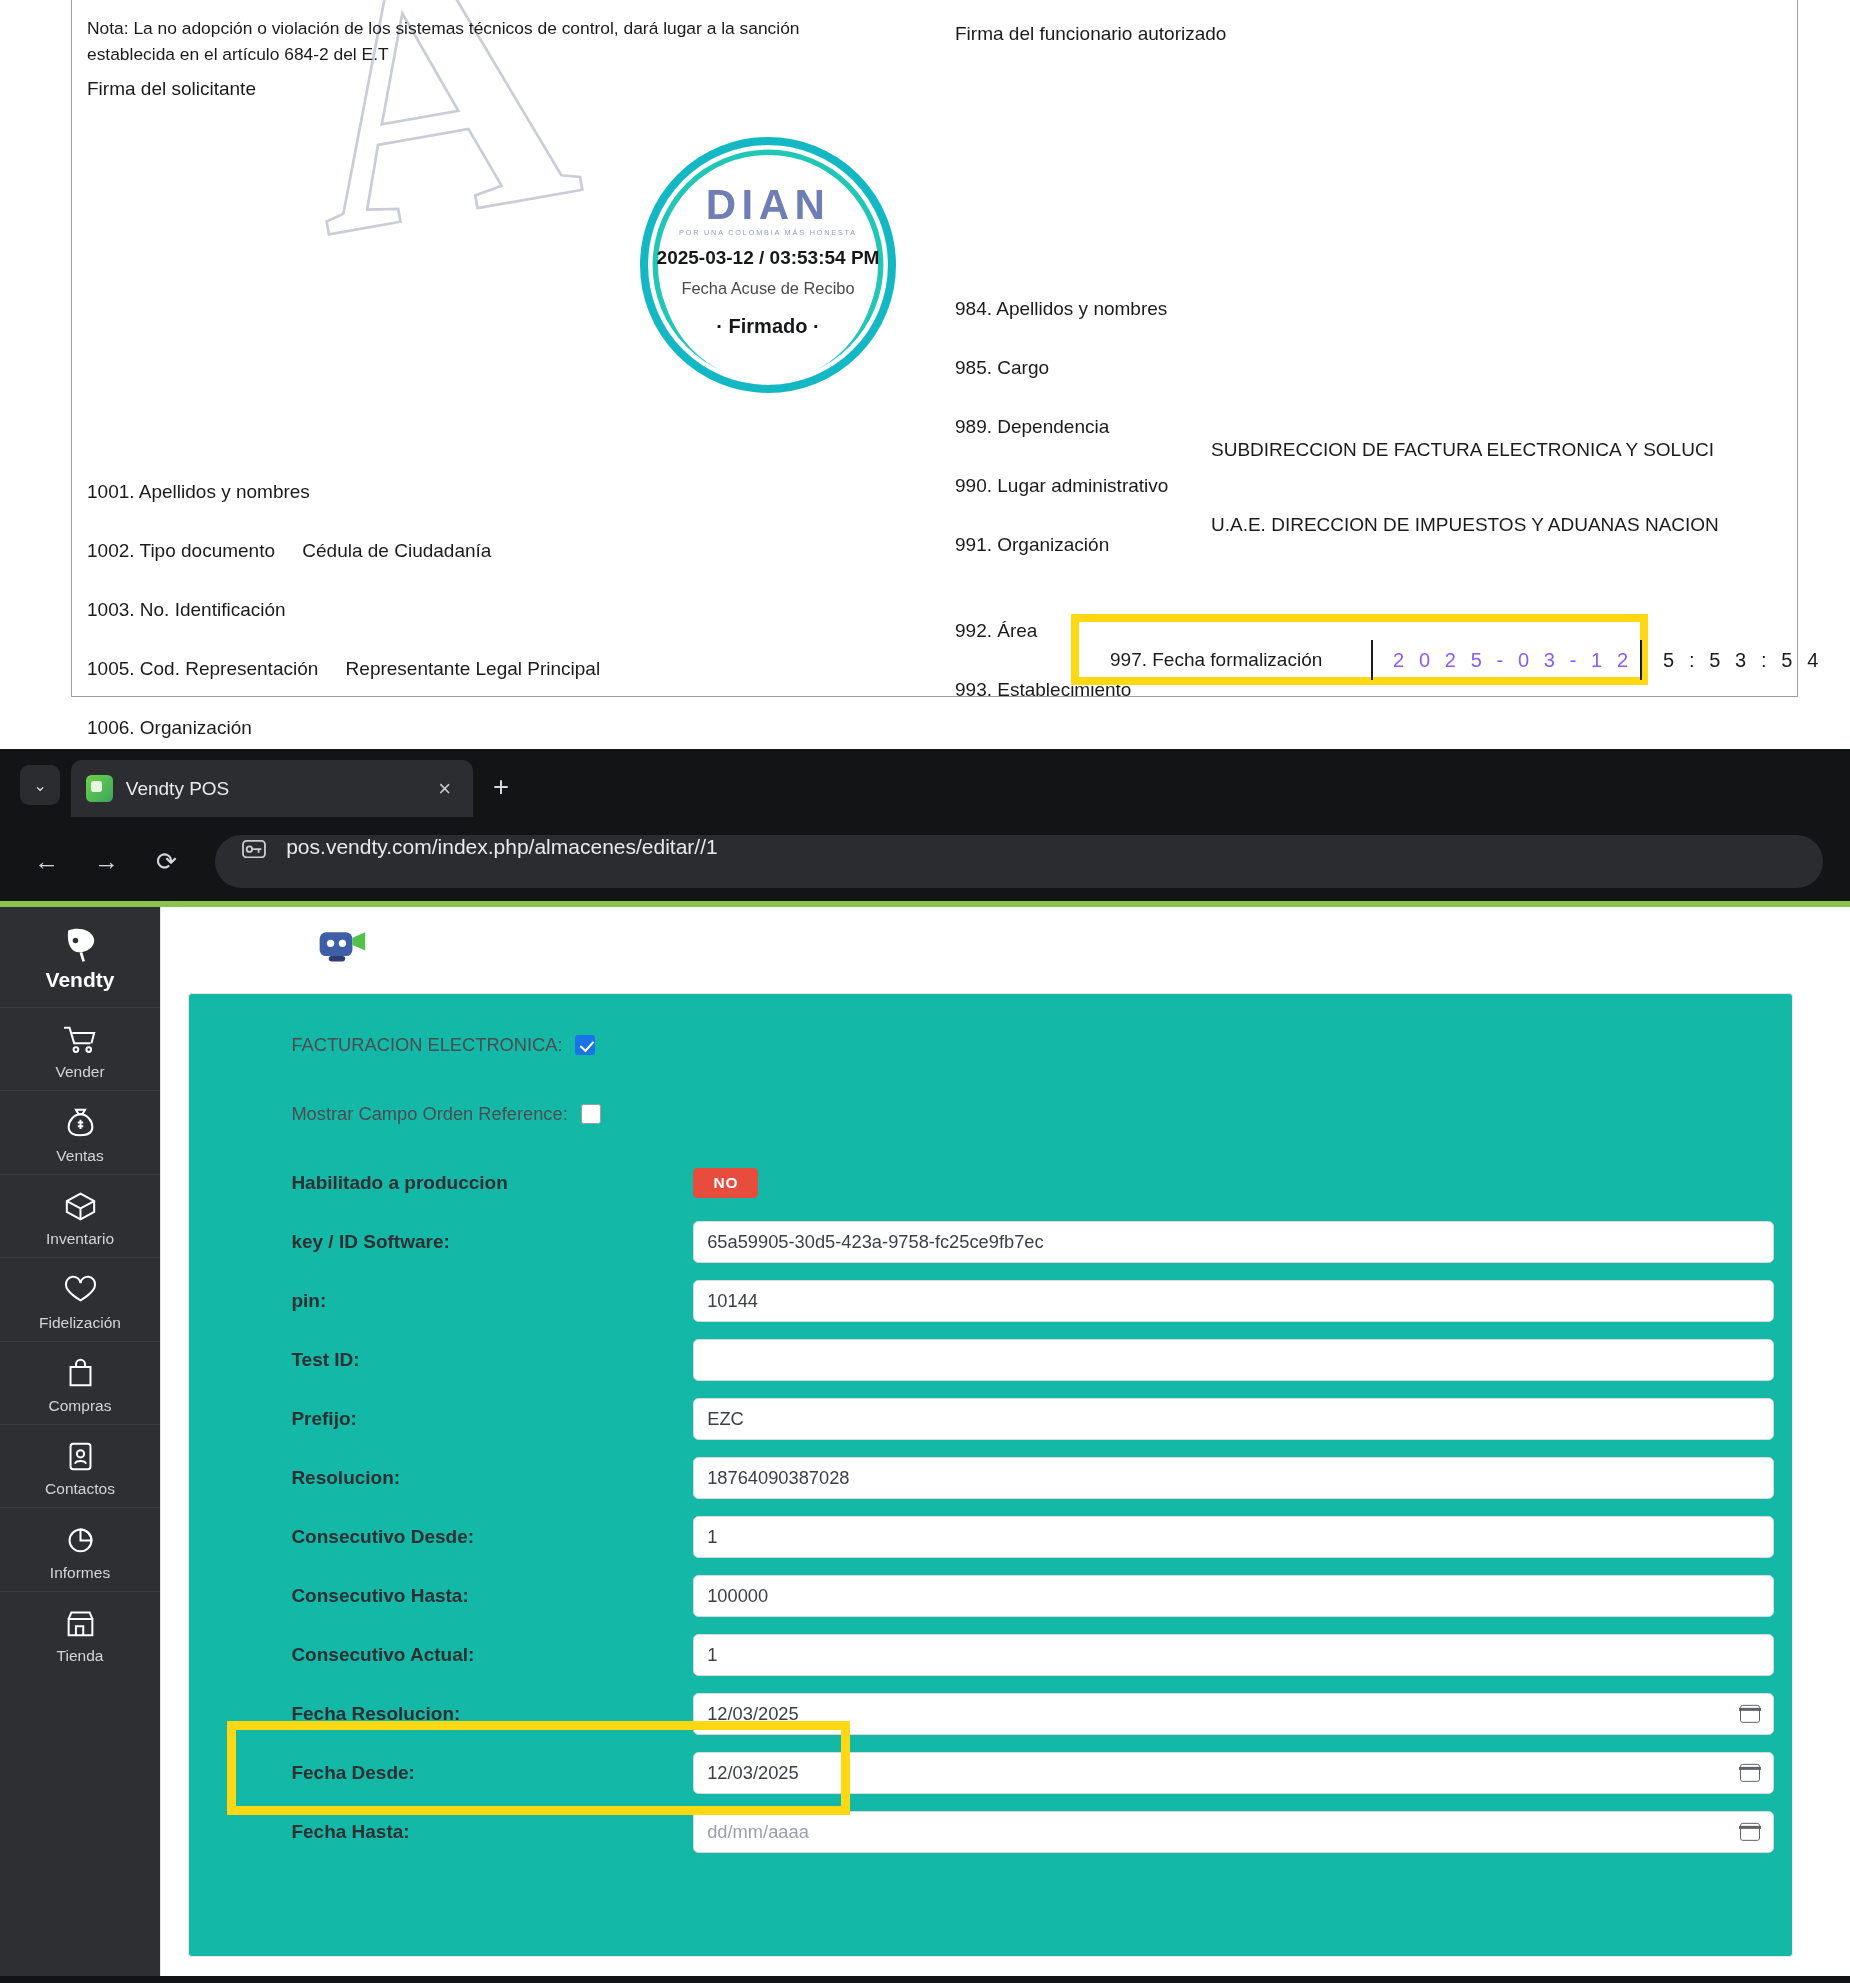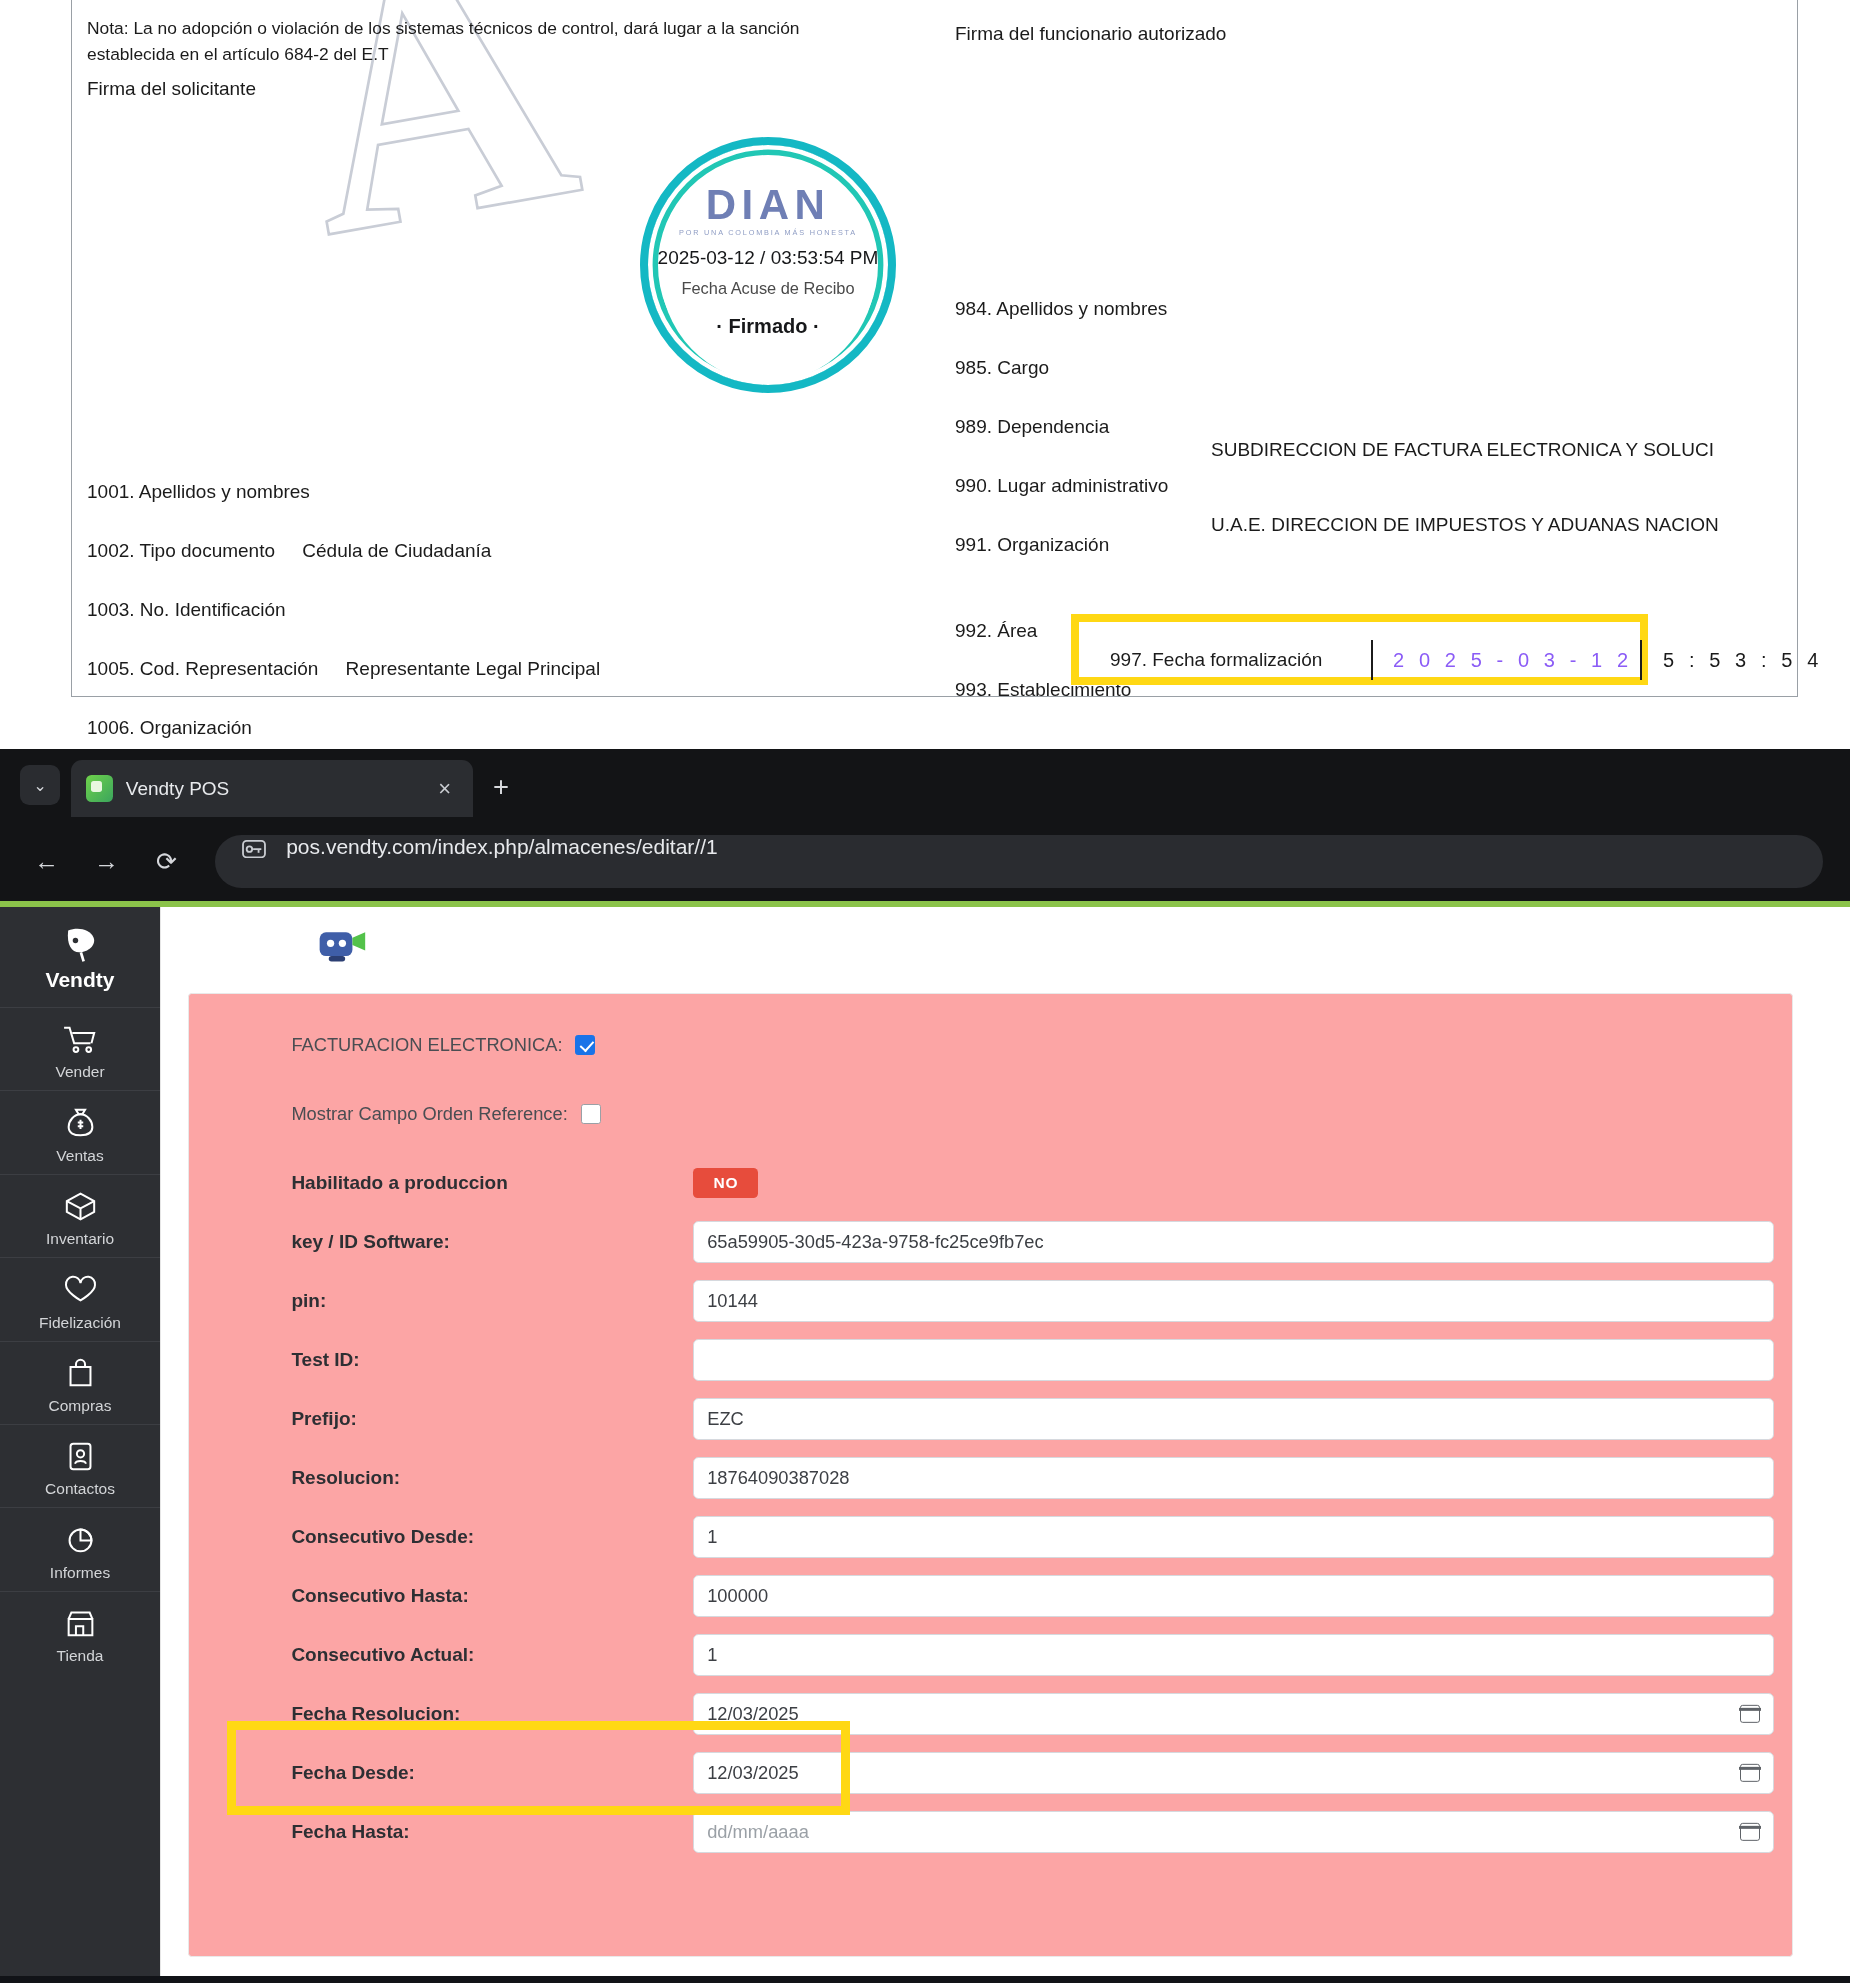--- a/index.html
+++ b/index.html
@@ -110,21 +110,21 @@
     font-size: 7.3px;
     letter-spacing: 1.8px;
     color: #8f9dc4;
   }
   .seal-date {
     position: absolute;
     left: 0; right: 0;
     top: 110px;
     text-align: center;
     font-size: 19px;
-    font-weight: 400;
+    font-weight: 700;
     color: #17181a;
   }
   .seal-acuse {
     position: absolute;
     left: 0; right: 0;
     top: 142px;
     text-align: center;
     font-size: 16.4px;
     color: #4a4a4a;
   }
@@ -373,21 +373,21 @@
     position: absolute;
     left: 155px; top: 18.3px;
     width: 51px; height: 42px;
   }
   .content-card {
     position: absolute;
     left: 27.4px;
     top: 86px;
     right: 57px;
     bottom: 18.3px;
-    background: #fca5a5;
+    background: #14b8a6;
     border: 0.9px solid #e9e9e9;
     border-radius: 3.7px;
   }
 
   .form-rows {
     position: absolute;
     left: 102px;
     top: 22px;
     right: 18.3px;
   }

